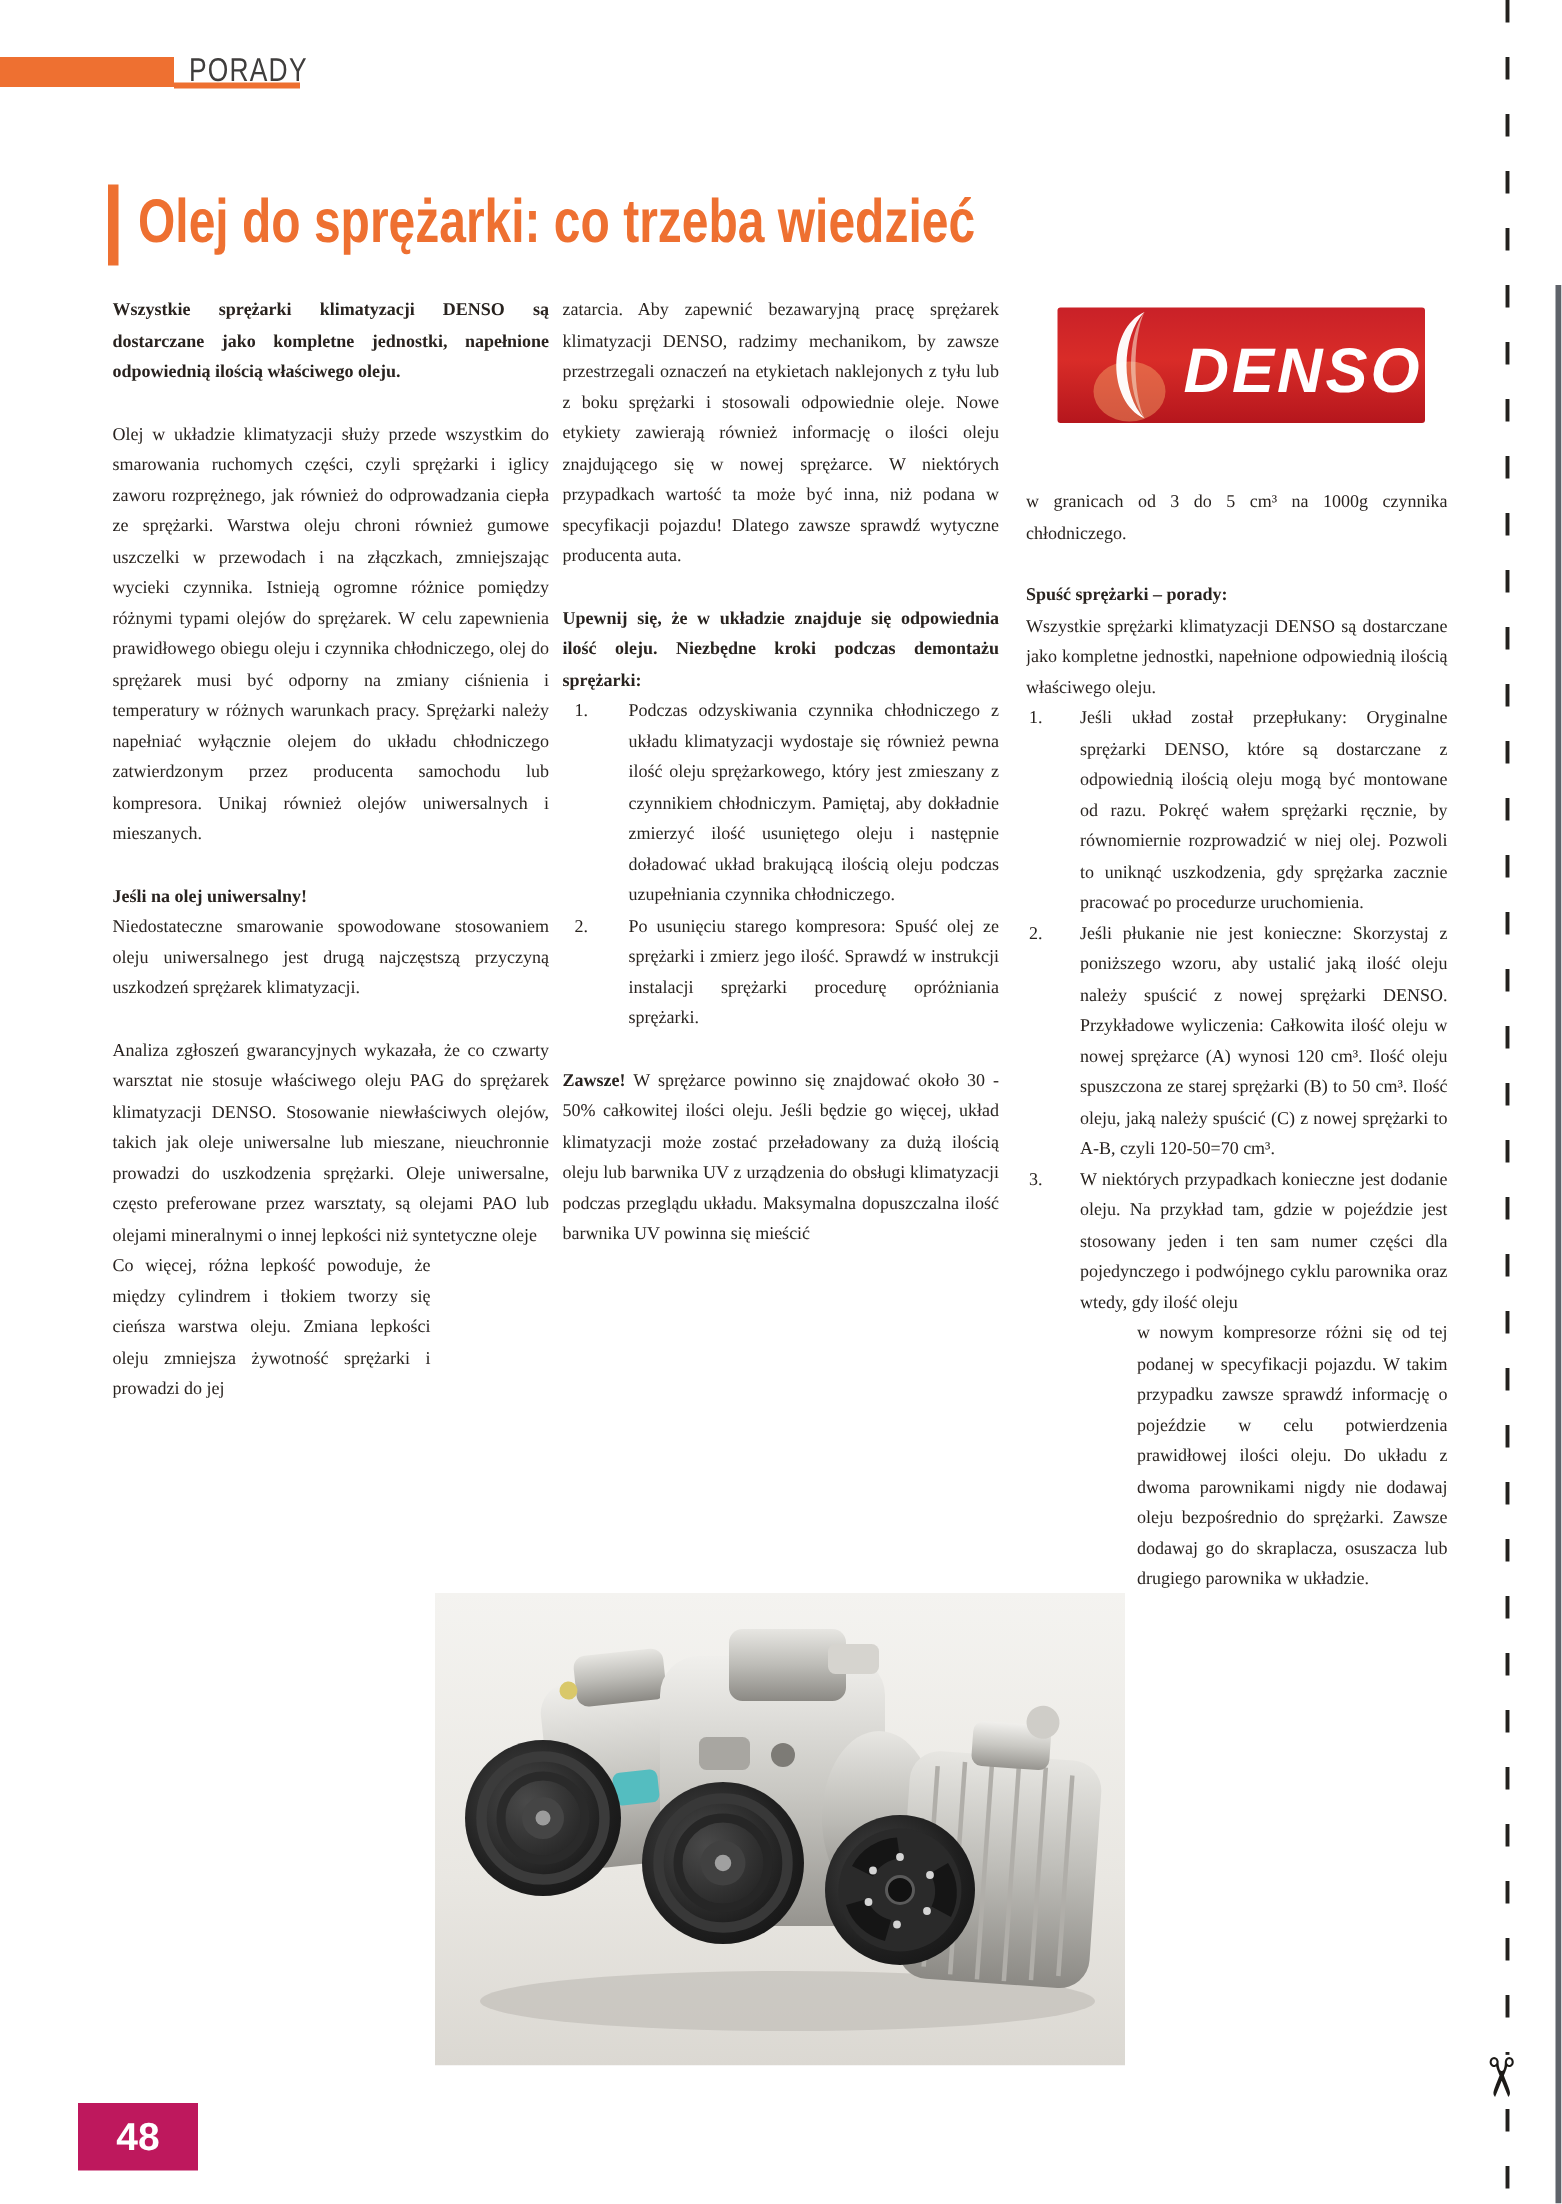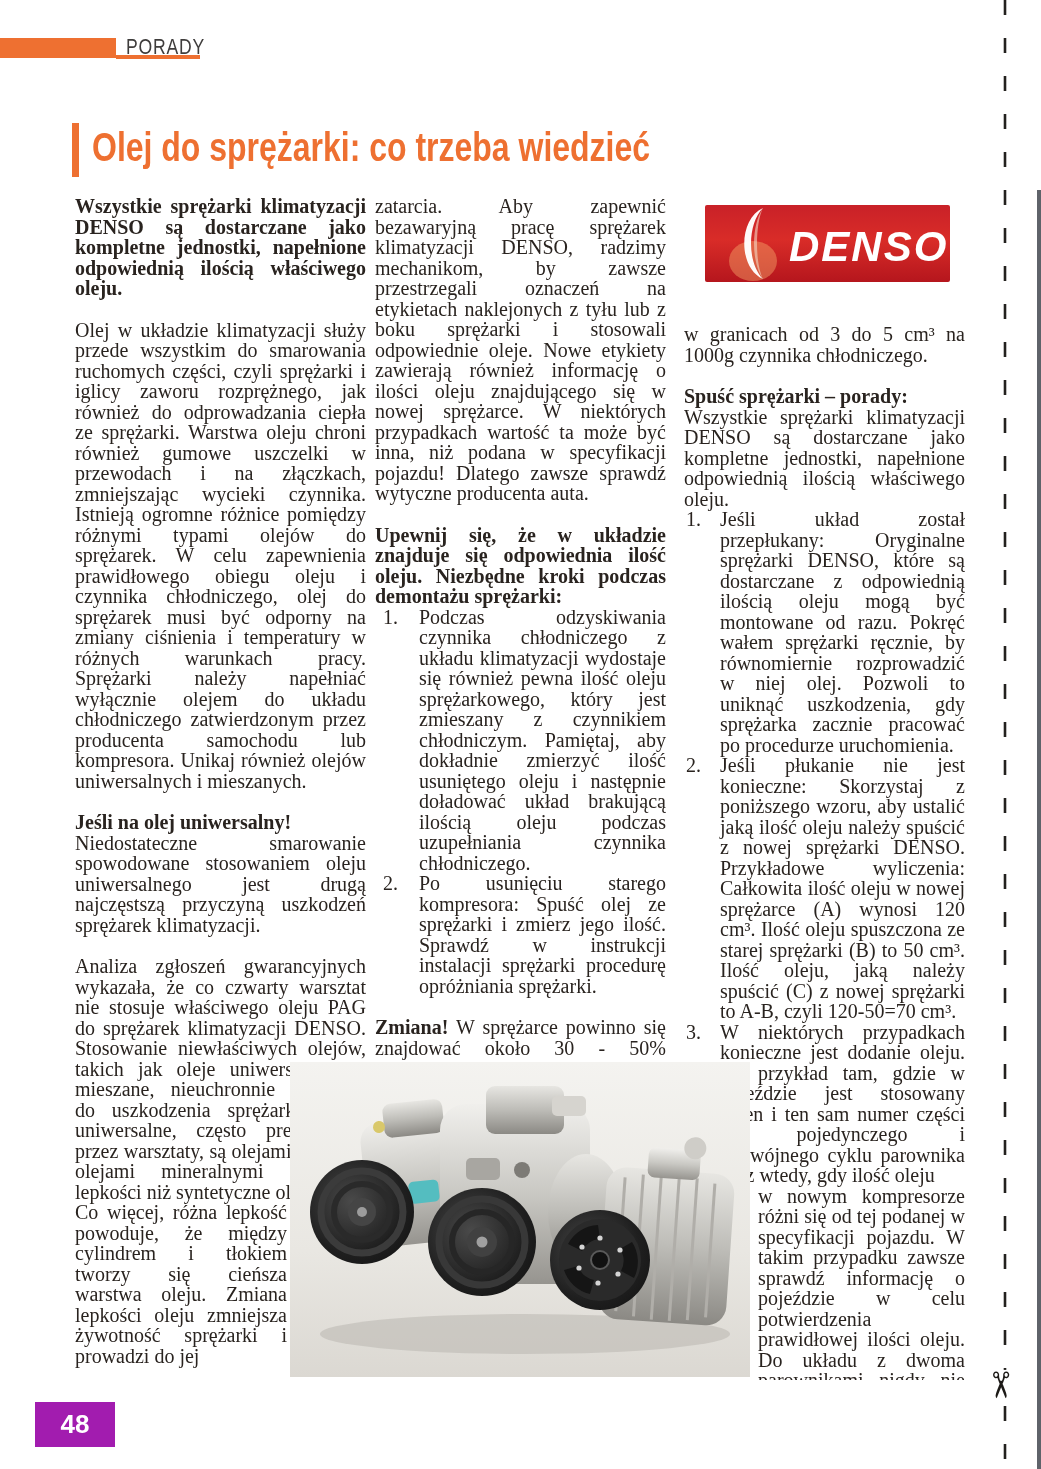--- a/index.html
+++ b/index.html
@@ -11,21 +11,21 @@
   .kicker-bar{left:0;top:38px;width:116px;height:20px;background:#ee7031;}
   .kicker-underline{left:116px;top:55px;width:84px;height:4px;background:#ee7031;}
   .kicker-label{left:126px;top:34px;font-family:"Liberation Sans",sans-serif;font-size:22px;
        color:#3f3d3c;letter-spacing:1px;transform:scaleX(0.8);transform-origin:0 50%;white-space:nowrap;}
 
   .title-bar{left:72px;top:123px;width:7px;height:54px;background:#ee7031;}
   .page-title{left:92px;top:124px;font-family:"Liberation Sans",sans-serif;font-weight:bold;
        font-size:41px;color:#ee7031;transform:scaleX(0.78);transform-origin:0 0;white-space:nowrap;}
 
   
-  .col{position:absolute;font-size:20px;line-height:20.5px;text-align:justify;hyphens:auto;}
+  .col{position:absolute;font-size:12px;line-height:20.5px;text-align:justify;hyphens:auto;}
   .col p{margin:0 0 21px 0;}
   .col p.tight{margin-bottom:0;}
   .colhead{font-weight:bold;}
   .col-1{left:75px;top:196px;width:291px;height:1180px;overflow:hidden;}
   .col-2{left:375px;top:196px;width:291px;height:864px;overflow:hidden;}
   .col-3{left:684px;top:324px;width:281px;height:1056px;overflow:hidden;}
   .narrow{width:212px;}
   .nitem{position:relative;padding-left:44px;margin:0;}
   .col-3 .nitem{padding-left:36px;}
   .nnum{position:absolute;left:8px;top:0;}
@@ -42,21 +42,21 @@
   
   .photo{left:290px;top:1062px;width:460px;height:315px;}
 
   
   .cutline{left:1000px;top:0;}
   .scissors{left:985px;top:1366px;font-size:36px;color:#1c1a17;transform:rotate(90deg);
         background:#ffffff;line-height:36px;padding:1px 0;}
   .edge-shadow{left:1037px;top:190px;width:4px;height:1279px;background:#434850;opacity:.85;}
 
   
-  .page-badge{left:35px;top:1402px;width:80px;height:45px;background:#a21caf;
+  .page-badge{left:52px;top:1402px;width:80px;height:45px;background:#be185d;
         display:flex;align-items:center;justify-content:center;}
   .page-number{font-family:"Liberation Sans",sans-serif;font-weight:bold;font-size:26px;color:#ffffff;}
 </style>
 </head>
 <body>
 
 <div class="abs kicker-bar"></div>
 <div class="abs kicker-underline"></div>
 <div class="abs kicker-label">PORADY</div>
 
@@ -76,21 +76,21 @@
   <p>zatarcia. Aby zapewnić bezawaryjną pracę sprężarek klimatyzacji DENSO, radzimy mechanikom, by zawsze przestrzegali oznaczeń na etykietach naklejonych z tyłu lub z boku sprężarki i stosowali odpowiednie oleje. Nowe etykiety zawierają również informację o ilości oleju znajdującego się w nowej sprężarce. W niektórych przypadkach wartość ta może być inna, niż podana w specyfikacji pojazdu! Dlatego zawsze sprawdź wytyczne producenta auta.</p>
   <div class="colhead">Upewnij się, że w układzie znajduje się odpowiednia ilość oleju. Niezbędne kroki podczas demontażu sprężarki:</div>
   <div class="nitem">
     <span class="nnum">1.</span>
     <span>Podczas odzyskiwania czynnika chłodniczego z układu klimatyzacji wydostaje się również pewna ilość oleju sprężarkowego, który jest zmieszany z czynnikiem chłodniczym. Pamiętaj, aby dokładnie zmierzyć ilość usuniętego oleju i następnie doładować układ brakującą ilością oleju podczas uzupełniania czynnika chłodniczego.</span>
   </div>
   <div class="nitem gap-after">
     <span class="nnum">2.</span>
     <span>Po usunięciu starego kompresora: Spuść olej ze sprężarki i zmierz jego ilość. Sprawdź w instrukcji instalacji sprężarki procedurę opróżniania sprężarki.</span>
   </div>
-  <p class="tight"><b>Zmiana!</b> <span>W sprężarce powinno się znajdować około 30 - 50% całkowitej ilości oleju. Jeśli będzie go więcej, układ klimatyzacji może zostać przeładowany za dużą ilością oleju lub barwnika UV z urządzenia do obsługi klimatyzacji podczas przeglądu układu. Maksymalna dopuszczalna ilość barwnika UV powinna się mieścić</span></p>
+  <p class="tight"><b>Zawsze!</b> <span>W sprężarce powinno się znajdować około 30 - 50% całkowitej ilości oleju. Jeśli będzie go więcej, układ klimatyzacji może zostać przeładowany za dużą ilością oleju lub barwnika UV z urządzenia do obsługi klimatyzacji podczas przeglądu układu. Maksymalna dopuszczalna ilość barwnika UV powinna się mieścić</span></p>
 </div>
 
 <div class="abs logo">
   <svg width="245" height="77" viewBox="0 0 245 77">
     <ellipse cx="48" cy="56" rx="24" ry="20" fill="#f6a96b" opacity="0.45"></ellipse>
     <path d="M58,3 C42,19 42,58 58,74 C33,63 33,14 58,3 Z" fill="#ffffff" opacity="0.97"></path>
     <path d="M58,3 C46,20 46,57 58,74 C50,58 50,19 58,3 Z" fill="#f3d9c4" opacity="0.6"></path>
   </svg>
   <span class="logo-text">DENSO</span>
 </div>

